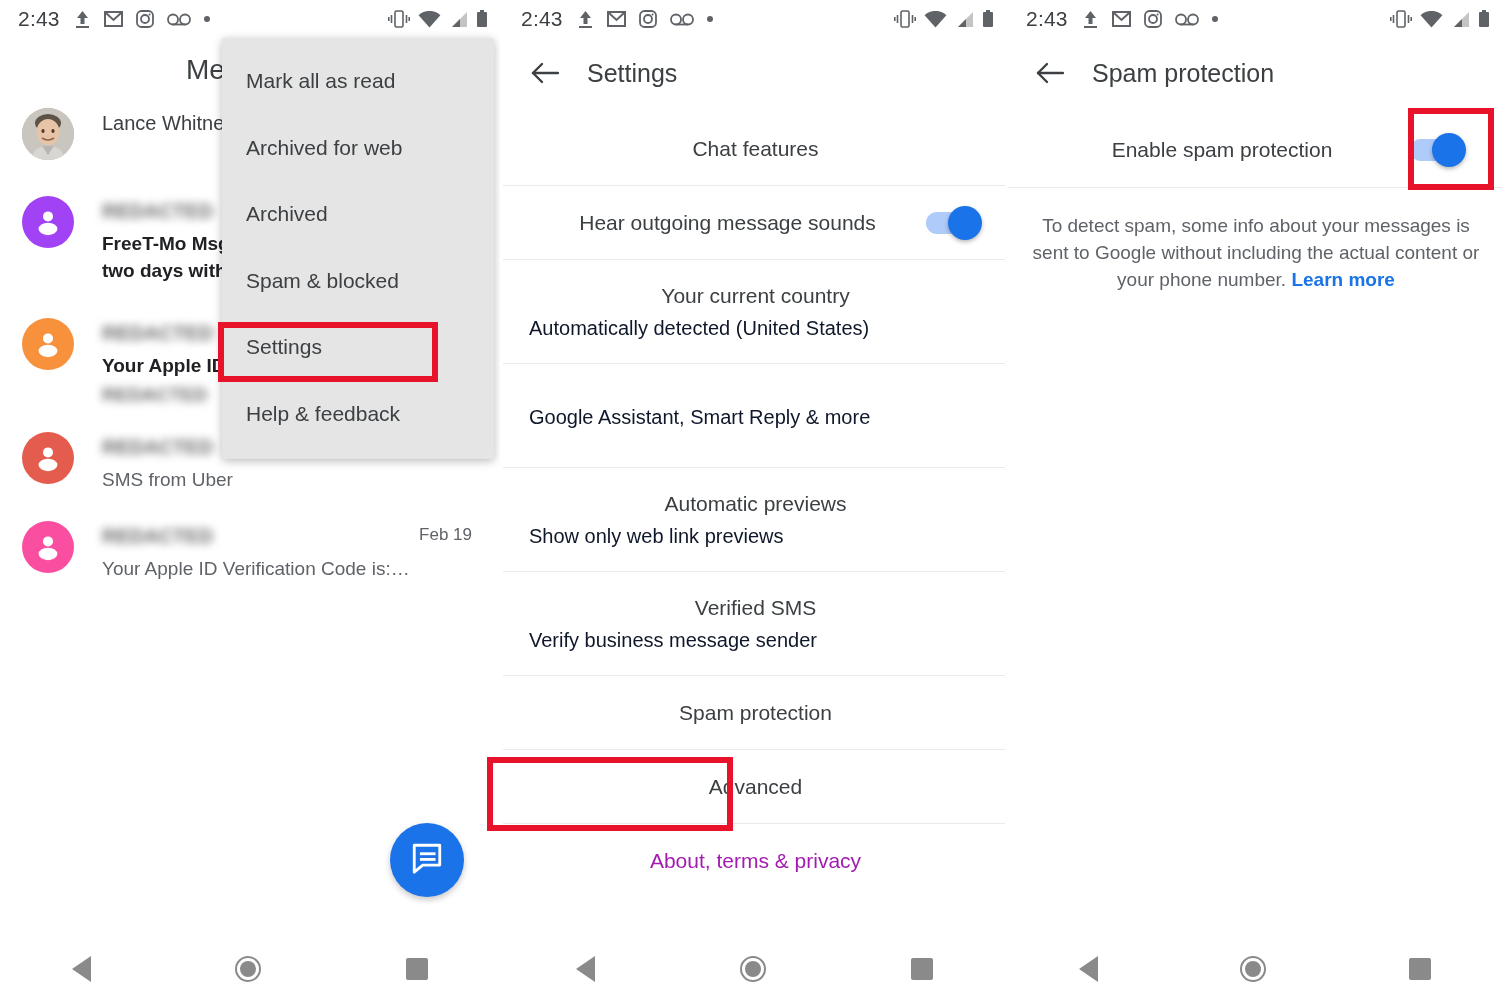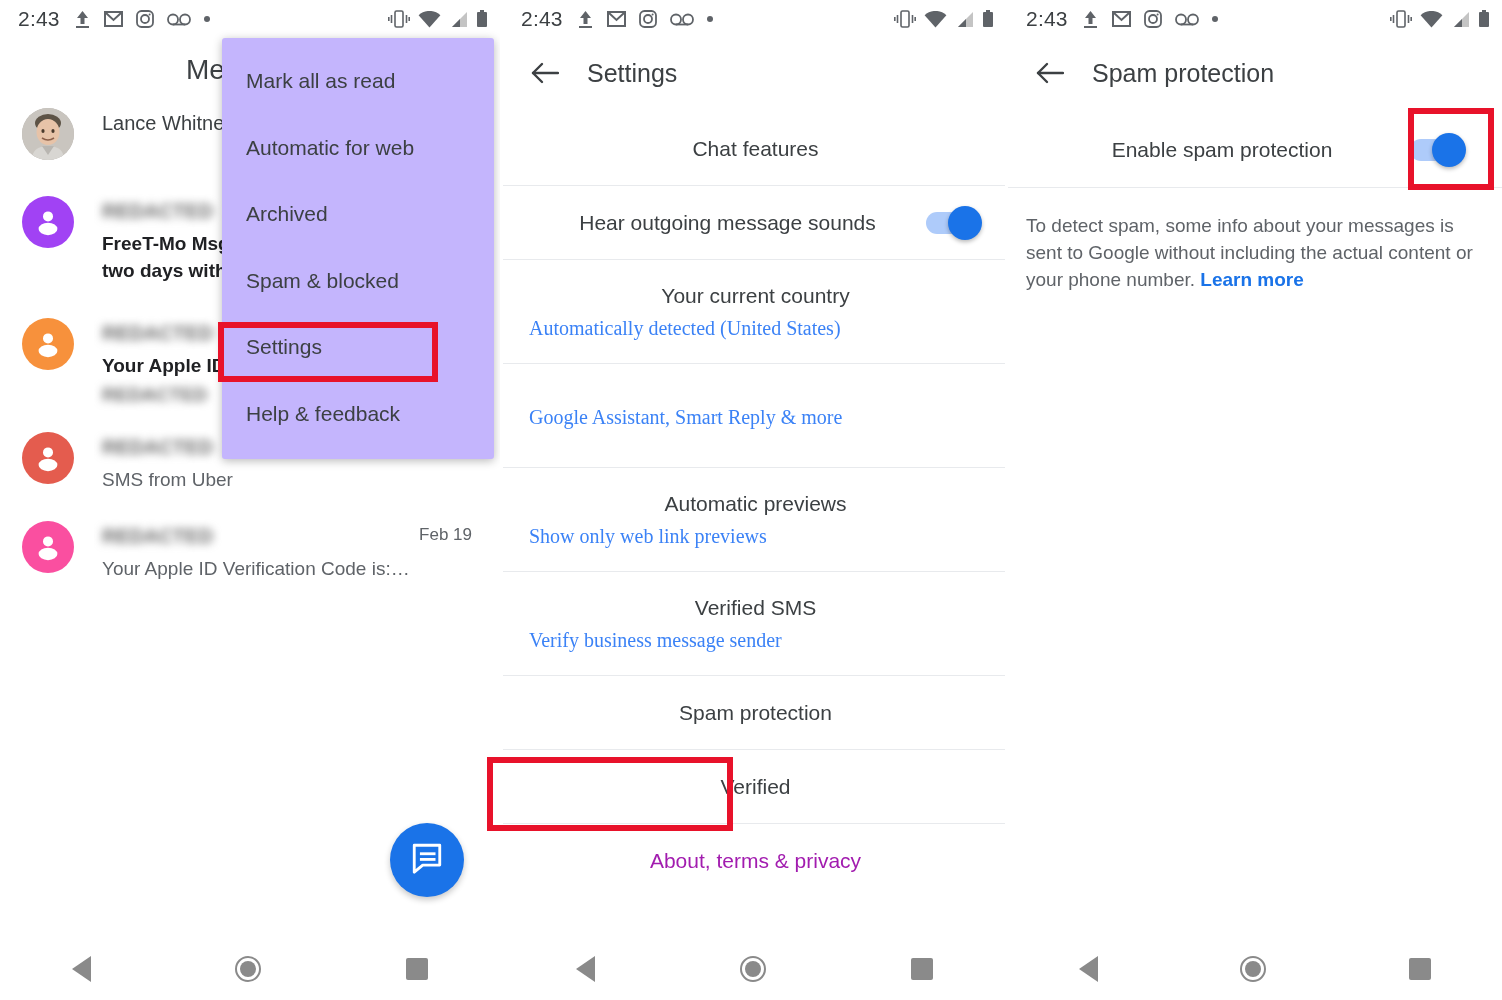--- a/index.html
+++ b/index.html
@@ -113,21 +113,21 @@
     width: 74px; height: 74px; border-radius: 50%;
     background: #1a73e8;
     display: flex; align-items: center; justify-content: center;
     box-shadow: 0 3px 6px rgba(0,0,0,.22);
   }
 
   
   .menu {
     position: absolute;
     left: 222px; top: 38px; width: 272px;
-    background: #c4b5fd;
+    background: #e5e5e5;
     border-radius: 3px;
     box-shadow: 0 2px 10px rgba(0,0,0,.28);
     padding: 10px 0 12px 0;
     z-index: 20;
   }
   .menu-item {
     height: 66.5px;
     display: flex; align-items: center;
     padding-left: 24px;
     font-size: 21px; color: #3c4043;
@@ -139,21 +139,21 @@
   .srow {
     position: relative;
     padding: 0 24px 0 26px;
     border-bottom: 1px solid #e8eaed;
     display: flex; align-items: center;
     min-height: 74px;
   }
   .srow.tall { min-height: 104px; }
   .srow-texts { flex: 1; padding: 16px 0; }
   .srow-title { font-size: 21px; color: #3c4043; line-height: 30px; text-align: center; }
-  .srow-sub { font-size: 20px; color: #3b82f6; line-height: 30px; margin-top: 2px; font-family: Liberation Serif, serif; }
+  .srow-sub { font-size: 20px; color: #0f172a; line-height: 30px; margin-top: 2px; }
   .srow.faded .srow-title { color: #a21caf; }
   .srow.faded { border-bottom: none; }
 
   
   .toggle {
     position: relative; width: 56px; height: 22px; flex: 0 0 56px;
   }
   .toggle .track {
     position: absolute; left: 0; top: 0; width: 50px; height: 22px;
     border-radius: 11px; background: #aecbfa;
@@ -349,21 +349,21 @@
         <svg width="34" height="34" viewBox="0 0 24 24">
           <path d="M3 3 h18 v14 h-12 l-6 5 z" fill="none" stroke="#fff" stroke-width="2" stroke-linejoin="round"></path>
           <rect x="7" y="8" width="11" height="2" fill="#fff"></rect>
           <rect x="7" y="12" width="11" height="2" fill="#fff"></rect>
         </svg>
       </span>
     </div>
 
     <div class="menu">
       <div class="menu-item">Mark all as read</div>
-      <div class="menu-item">Automatic for web</div>
+      <div class="menu-item">Archived for web</div>
       <div class="menu-item">Archived</div>
       <div class="menu-item">Spam &amp; blocked</div>
       <div class="menu-item">Settings</div>
       <div class="menu-item">Help &amp; feedback</div>
     </div>
 
     <div class="navbar">
       <div class="nav-icon">
           <div class="nav-tri"></div>
         </div>
@@ -499,21 +499,21 @@
       </div>
 
       <div class="srow">
         <div class="srow-texts">
           <div class="srow-title">Spam protection</div>
         </div>
       </div>
 
       <div class="srow">
         <div class="srow-texts">
-          <div class="srow-title">Verified</div>
+          <div class="srow-title">Advanced</div>
         </div>
       </div>
 
       <div class="srow faded">
         <div class="srow-texts">
           <div class="srow-title">About, terms &amp; privacy</div>
         </div>
       </div>
 
     </div>
@@ -612,21 +612,21 @@
         <div class="srow-texts">
           <div class="srow-title">Enable spam protection</div>
         </div>
         <div class="toggle" style="margin-right:22px;">
           <div class="track"></div>
           <div class="thumb"></div>
         </div>
       </div>
     </div>
 
-    <div style="position:absolute; left:18px; top:212px; width:460px; font-size:19px; line-height:27px; color:#5f6368;">
+    <div style="position:absolute; left:18px; top:212px; width:460px; font-size:19px; line-height:27px; color:#5f6368;text-align:center;">
       <span>To detect spam, some info about your messages is sent to Google without including the actual content or your phone number. </span><span style="color:#1a73e8;font-weight:700;">Learn more</span>
     </div>
 
     <div class="navbar">
       <div class="nav-icon">
           <div class="nav-tri"></div>
         </div>
       <div class="nav-icon">
           <div class="nav-circle">
             <i></i>

